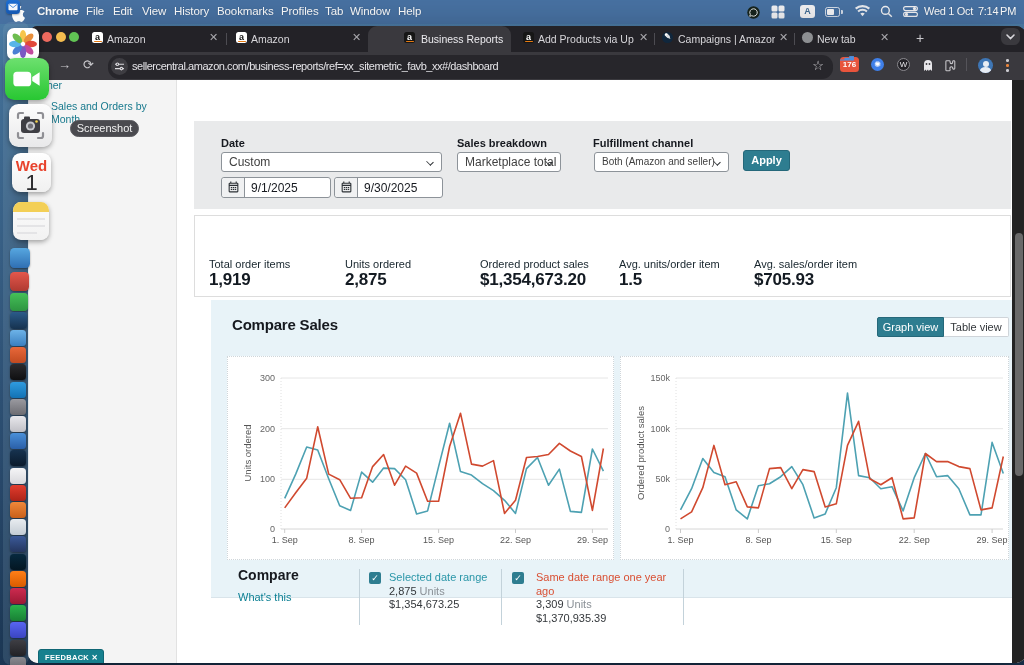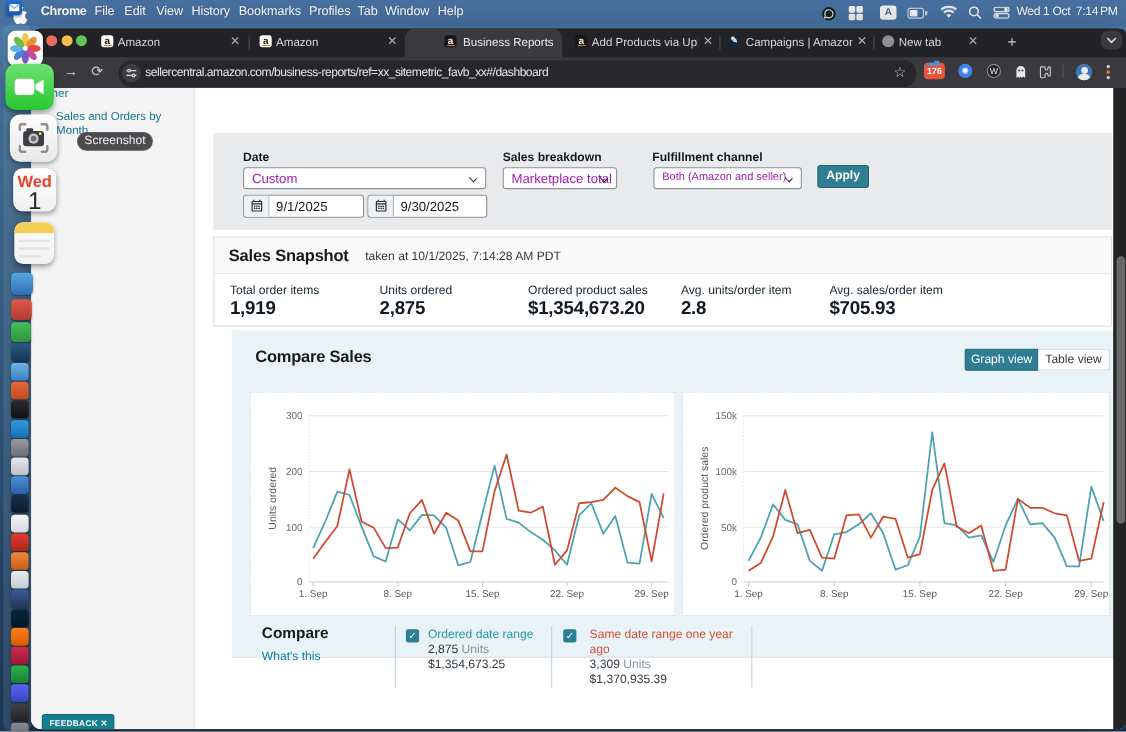--- a/index.html
+++ b/index.html
@@ -36,21 +36,21 @@
   #scrollthumb { position:absolute; left:3px; top:153px; width:8px; height:243px; border-radius:4px; background:#696969; }
 
   
   #topbar { position:absolute; left:16px; top:2px; width:817px; height:32px; background:#fff; border:1px solid #e2e2e2; }
   #helptxt { position:absolute; left:582px; top:9px; font-style:italic; font-size:10.5px; letter-spacing:-0.2px; color:#4d5358; }
   .gico { position:absolute; color:#5a6065; font-size:12px; }
 
   
   #filters { position:absolute; left:16px; top:41px; width:817px; height:88px; background:#e9eaeb; }
   .flabel { position:absolute; font-size:11px; font-weight:bold; color:#16191f; }
-  .dd { position:absolute; height:20px; background:#fff; border:1px solid #8d9399; border-radius:3px; font-size:12px; color:#a21caf; line-height:18px; padding-left:7px; }
+  .dd { position:absolute; height:20px; background:#fff; border:1px solid #8d9399; border-radius:3px; font-size:12px; color:#404040; line-height:18px; padding-left:7px; }
   .dd .chev { position:absolute; right:8px; top:6px; width:6px; height:6px; border-right:1.6px solid #2b2f33; border-bottom:1.6px solid #2b2f33; transform:rotate(45deg) scale(1,0.8); }
   .dinput { position:absolute; height:21px; background:#fff; border:1px solid #8d9399; border-radius:3px; }
   .dinput .cal { position:absolute; left:0; top:0; width:23px; height:19px; background:#f0f1f2; border-right:1px solid #8d9399; border-radius:3px 0 0 3px; text-align:center; font-size:11px; line-height:19px; color:#222; }
   .dinput .dtx { position:absolute; left:29px; top:3px; font-size:12px; color:#16191f; }
   #applybtn { position:absolute; left:565px; top:70px; width:47px; height:21px; background:#2e7d90; border:1px solid #25687a; border-radius:3px; color:#fff; font-size:11px; font-weight:bold; text-align:center; line-height:19px; }
 
   
   #snapbox { position:absolute; left:16px; top:135px; width:817px; height:82px; border:1px solid #ddd; background:#fff; }
   #snaphead { position:absolute; left:0; top:0; width:100%; height:33px; background:#fafafa; border-bottom:1px solid #e7e7e7; }
   #snaptitle { position:absolute; left:13px; top:8px; font-size:15px; font-weight:bold; color:#16191f; letter-spacing:-0.2px; }
@@ -243,32 +243,28 @@
               </svg></span>
             <span class="dtx">9/30/2025</span>
           </div>
         <div class="flabel" style="left:263px;top:16px;">Sales breakdown</div>
         <div class="dd" style="left:263px;top:31px;width:104px;">Marketplace total<span class="chev"></span></div>
         <div class="flabel" style="left:399px;top:16px;">Fulfillment channel</div>
         <div class="dd" style="left:400px;top:31px;width:135px;font-size:10px;white-space:nowrap;padding-left:7px;">Both (Amazon and seller)<span class="chev"></span></div>
       </div>
       <div id="applybtn">Apply</div>
       <div id="snapbox">
-        <div id="snaphead">
-          <div id="snaptitle">Sales Snapshot</div>
-          <div id="snaptaken">taken at 10/1/2025, 7:14:28 AM PDT</div>
-        </div>
         <div class="statlab" style="left:14px;">Total order items</div>
         <div class="statval" style="left:14px;">1,919</div>
         <div class="statlab" style="left:150px;">Units ordered</div>
         <div class="statval" style="left:150px;">2,875</div>
         <div class="statlab" style="left:285px;">Ordered product sales</div>
         <div class="statval" style="left:285px;">$1,354,673.20</div>
         <div class="statlab" style="left:424px;">Avg. units/order item</div>
-        <div class="statval" style="left:424px;">2.8</div>
+        <div class="statval" style="left:424px;">1.5</div>
         <div class="statlab" style="left:559px;">Avg. sales/order item</div>
         <div class="statval" style="left:559px;">$705.93</div>
       </div>
       <div id="compare">
         <div id="cmptitle">Compare Sales</div>
         <div id="gbtn">Graph view</div>
         <div id="tbtn">Table view</div>
         <div class="chartbox" style="left:16px;width:387px;height:204px;">
             <svg width="387" height="204" viewBox="0 0 387 204" style="position:absolute;left:0;top:0;">
 <line x1="53" y1="21" x2="380" y2="21" stroke="#e6e6e6" stroke-width="1"></line>
@@ -318,21 +314,21 @@
               <text x="215.3" y="186" font-size="9" fill="#555" text-anchor="middle">15. Sep</text>
               <text x="293.2" y="186" font-size="9" fill="#555" text-anchor="middle">22. Sep</text>
               <text x="371.1" y="186" font-size="9" fill="#555" text-anchor="middle">29. Sep</text>
 <text x="23" y="96" font-size="9.5" fill="#555" text-anchor="middle" transform="rotate(-90 23 96)">Ordered product sales</text>
 </svg>
           </div>
         <div class="ctext" style="left:27px;top:269px;font-size:14px;font-weight:bold;color:#16191f;">Compare</div>
         <div class="ctext" style="left:27px;top:291px;color:#0b7f93;">What's this</div>
         <div class="vsep" style="left:148px;"></div>
         <div class="cbox" style="left:158px;">✓</div>
-        <div class="ctext" style="left:178px;top:271px;color:#2a96a8;">Ordered date range</div>
+        <div class="ctext" style="left:178px;top:271px;color:#2a96a8;">Selected date range</div>
         <div class="ctext" style="left:178px;top:284.5px;color:#33373b;">2,875 <span style="color:#8a9096;">Units</span></div>
         <div class="ctext" style="left:178px;top:298px;color:#33373b;">$1,354,673.25</div>
         <div class="vsep" style="left:290px;"></div>
         <div class="cbox" style="left:301px;">✓</div>
         <div class="ctext" style="left:325px;top:271px;width:133px;color:#d94f33;">Same date range one year ago</div>
         <div class="ctext" style="left:325px;top:298px;color:#33373b;text-align:right;">3,309 <span style="color:#8a9096;">Units</span></div>
         <div class="ctext" style="left:325px;top:312px;color:#33373b;">$1,370,935.39</div>
         <div class="vsep" style="left:472px;"></div>
       </div>
     </div>

